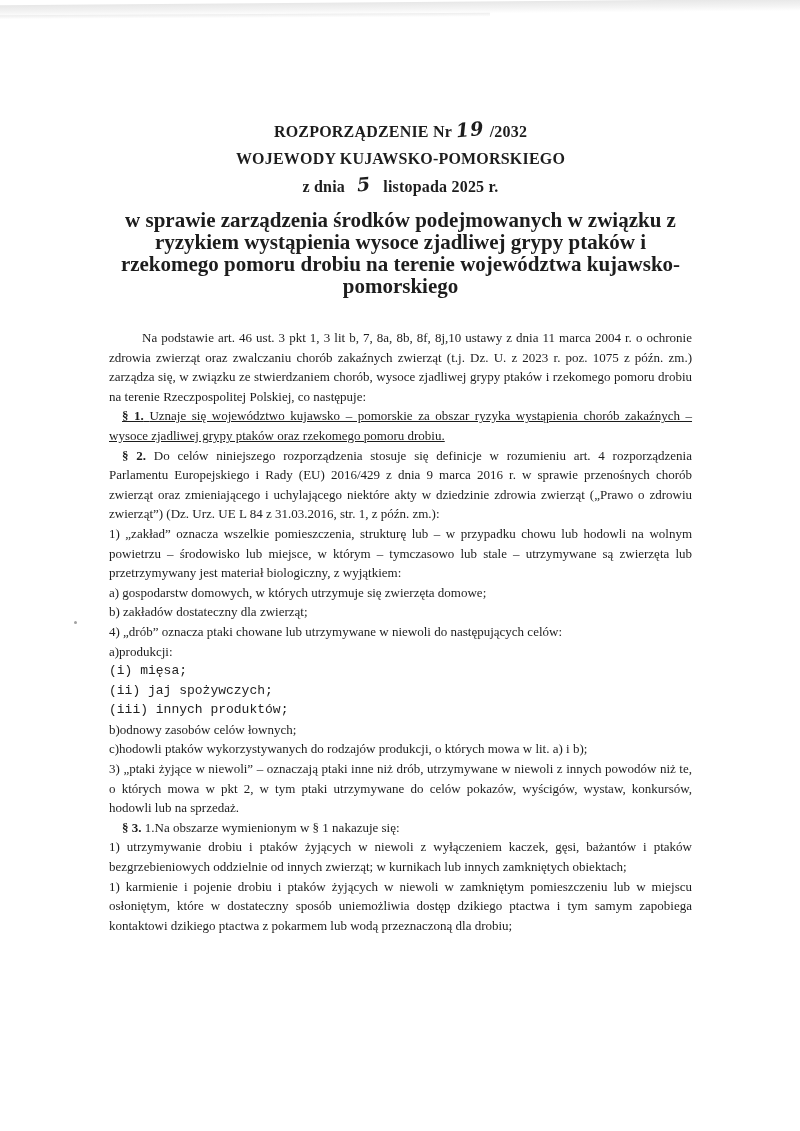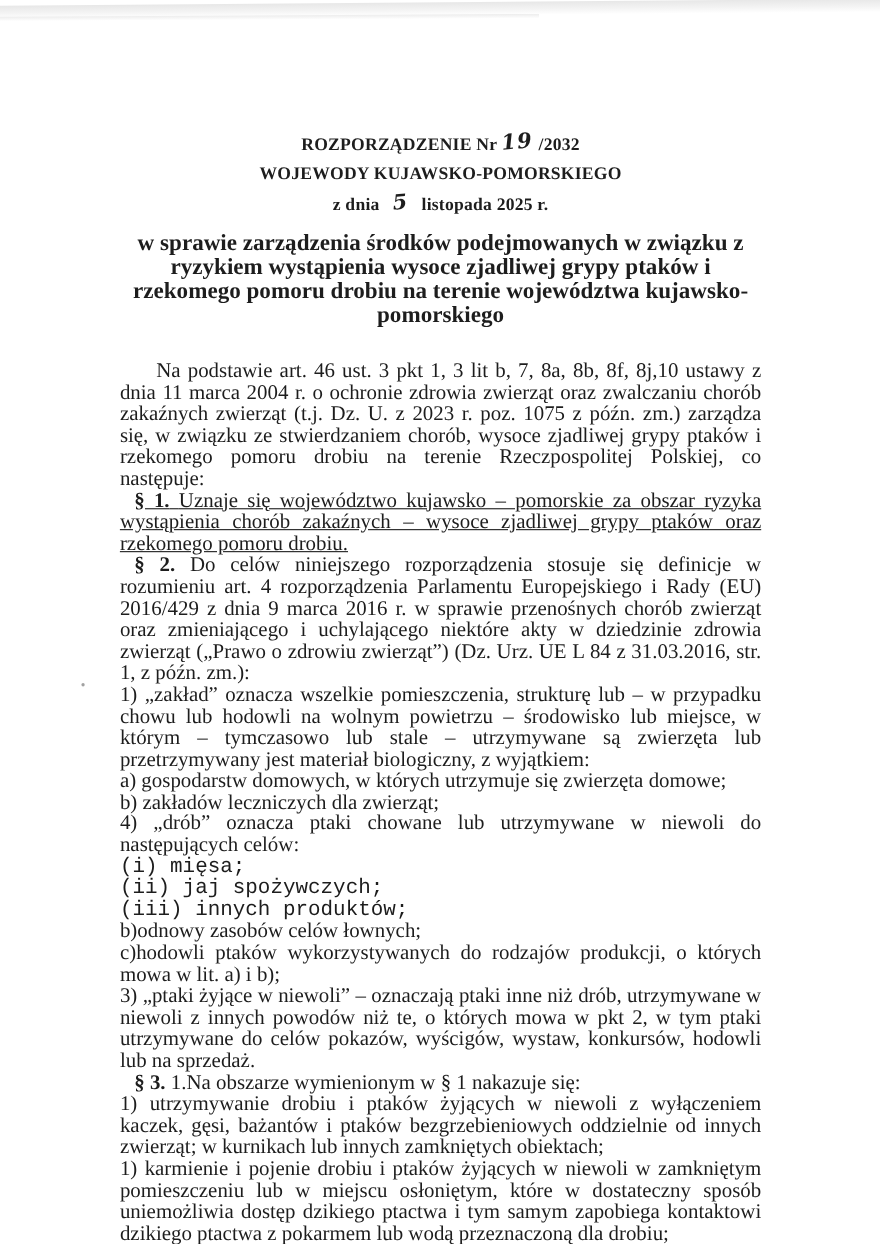--- a/index.html
+++ b/index.html
@@ -74,21 +74,21 @@
   .doc-subject {
     margin-top: 9px;
     text-align: center;
     font-weight: bold;
     font-size: 21px;
     line-height: 22px;
     padding: 0 8px;
   }
   .doc-body {
     margin-top: 31px;
-    font-size: 19px;
+    font-size: 13px;
     line-height: 19.6px;
   }
   .doc-body p {
     margin: 0;
     text-align: justify;
   }
   .intro   { text-indent: 33px; }
   .section { text-indent: 13px; }
   .gap-lg  { margin-top: 18px; text-decoration: underline; }
   .gap-md  { margin-top: 13px; }
@@ -113,22 +113,23 @@
   </div>
 
   <div class="doc-subject">w sprawie zarządzenia środków podejmowanych w związku z ryzykiem wystąpienia wysoce zjadliwej grypy ptaków i rzekomego pomoru drobiu na terenie województwa kujawsko-pomorskiego</div>
 
   <div class="doc-body">
       <p class="intro"><span>Na podstawie art. 46 ust. 3 pkt 1, 3 lit b, 7, 8a, 8b, 8f, 8j,10 ustawy z dnia 11 marca 2004 r. o ochronie zdrowia zwierząt oraz zwalczaniu chorób zakaźnych zwierząt (t.j. Dz. U. z 2023 r. poz. 1075 z późn. zm.) zarządza się, w związku ze stwierdzaniem chorób, wysoce zjadliwej grypy ptaków i rzekomego pomoru drobiu na terenie Rzeczpospolitej Polskiej, co następuje:</span></p>
       <p class="section gap-lg"><span class="lead">§ 1.</span> <span>Uznaje się województwo kujawsko – pomorskie za obszar ryzyka wystąpienia chorób zakaźnych – wysoce zjadliwej grypy ptaków oraz rzekomego pomoru drobiu.</span></p>
       <p class="section gap-md"><span class="lead">§ 2.</span> <span>Do celów niniejszego rozporządzenia stosuje się definicje w rozumieniu art. 4 rozporządzenia Parlamentu Europejskiego i Rady (EU) 2016/429 z dnia 9 marca 2016 r. w sprawie przenośnych chorób zwierząt oraz zmieniającego i uchylającego niektóre akty w dziedzinie zdrowia zwierząt („Prawo o zdrowiu zwierząt”) (Dz. Urz. UE L 84 z 31.03.2016, str. 1, z późn. zm.):</span></p>
       <p class="l1"><span>1) „zakład” oznacza wszelkie pomieszczenia, strukturę lub – w przypadku chowu lub hodowli na wolnym powietrzu – środowisko lub miejsce, w którym – tymczasowo lub stale – utrzymywane są zwierzęta lub przetrzymywany jest materiał biologiczny, z wyjątkiem:</span></p>
       <p class="l2"><span>a) gospodarstw domowych, w których utrzymuje się zwierzęta domowe;</span></p>
-      <p class="l2"><span>b) zakładów leczniczych dla zwierząt;</span></p>
+      <p class="l2"><span>b) zakładów dostateczny dla zwierząt;</span></p>
       <p class="l1"><span>4) „drób” oznacza ptaki chowane lub utrzymywane w niewoli do następujących celów:</span></p>
+      <p class="l1"><span>a)produkcji:</span></p>
       <p class="l3"><span>(i) mięsa;</span></p>
       <p class="l3"><span>(ii) jaj spożywczych;</span></p>
       <p class="l3"><span>(iii) innych produktów;</span></p>
       <p class="l1"><span>b)odnowy zasobów celów łownych;</span></p>
       <p class="l1"><span>c)hodowli ptaków wykorzystywanych do rodzajów produkcji, o których mowa w lit. a) i b);</span></p>
       <p class="l1"><span>3) „ptaki żyjące w niewoli” – oznaczają ptaki inne niż drób, utrzymywane w niewoli z innych powodów niż te, o których mowa w pkt 2, w tym ptaki utrzymywane do celów pokazów, wyścigów, wystaw, konkursów, hodowli lub na sprzedaż.</span></p>
       <p class="section"><span class="lead">§ 3.</span> <span>1.Na obszarze wymienionym w § 1 nakazuje się:</span></p>
       <p class="l1"><span>1) utrzymywanie drobiu i ptaków żyjących w niewoli z wyłączeniem kaczek, gęsi, bażantów i ptaków bezgrzebieniowych oddzielnie od innych zwierząt; w kurnikach lub innych zamkniętych obiektach;</span></p>
       <p class="l1"><span>1) karmienie i pojenie drobiu i ptaków żyjących w niewoli w zamkniętym pomieszczeniu lub w miejscu osłoniętym, które w dostateczny sposób uniemożliwia dostęp dzikiego ptactwa i tym samym zapobiega kontaktowi dzikiego ptactwa z pokarmem lub wodą przeznaczoną dla drobiu;</span></p>
     </div>

